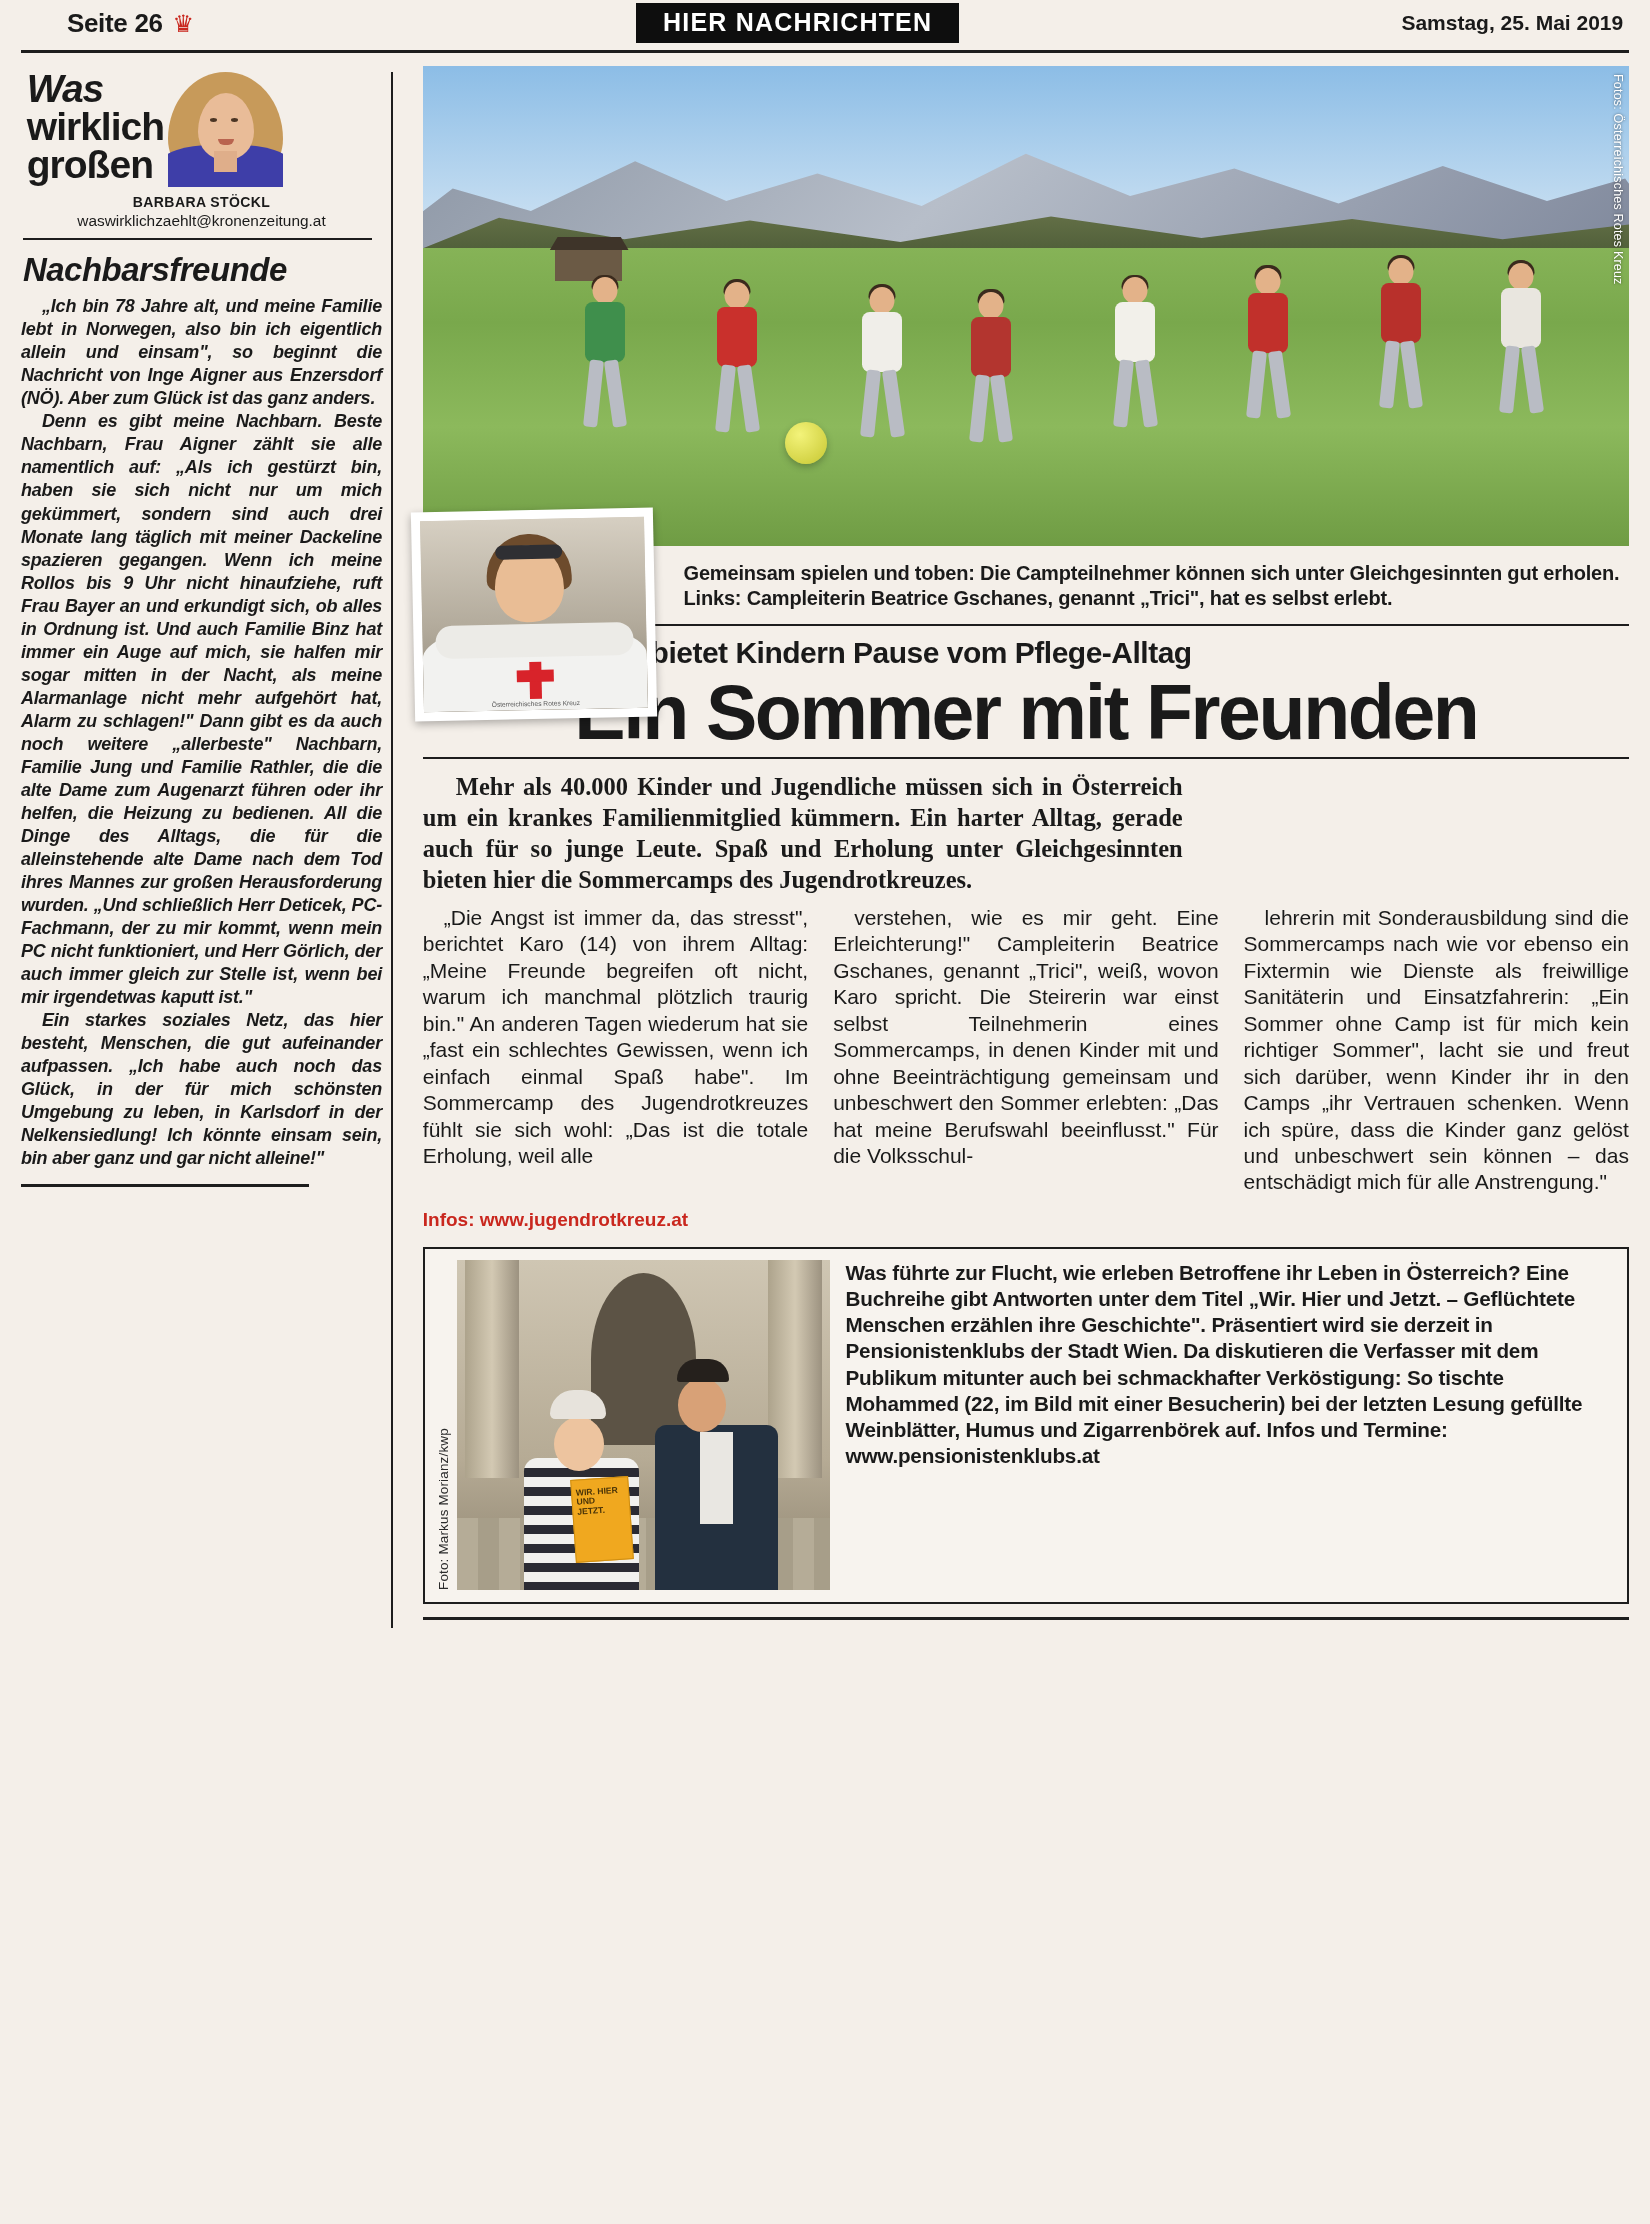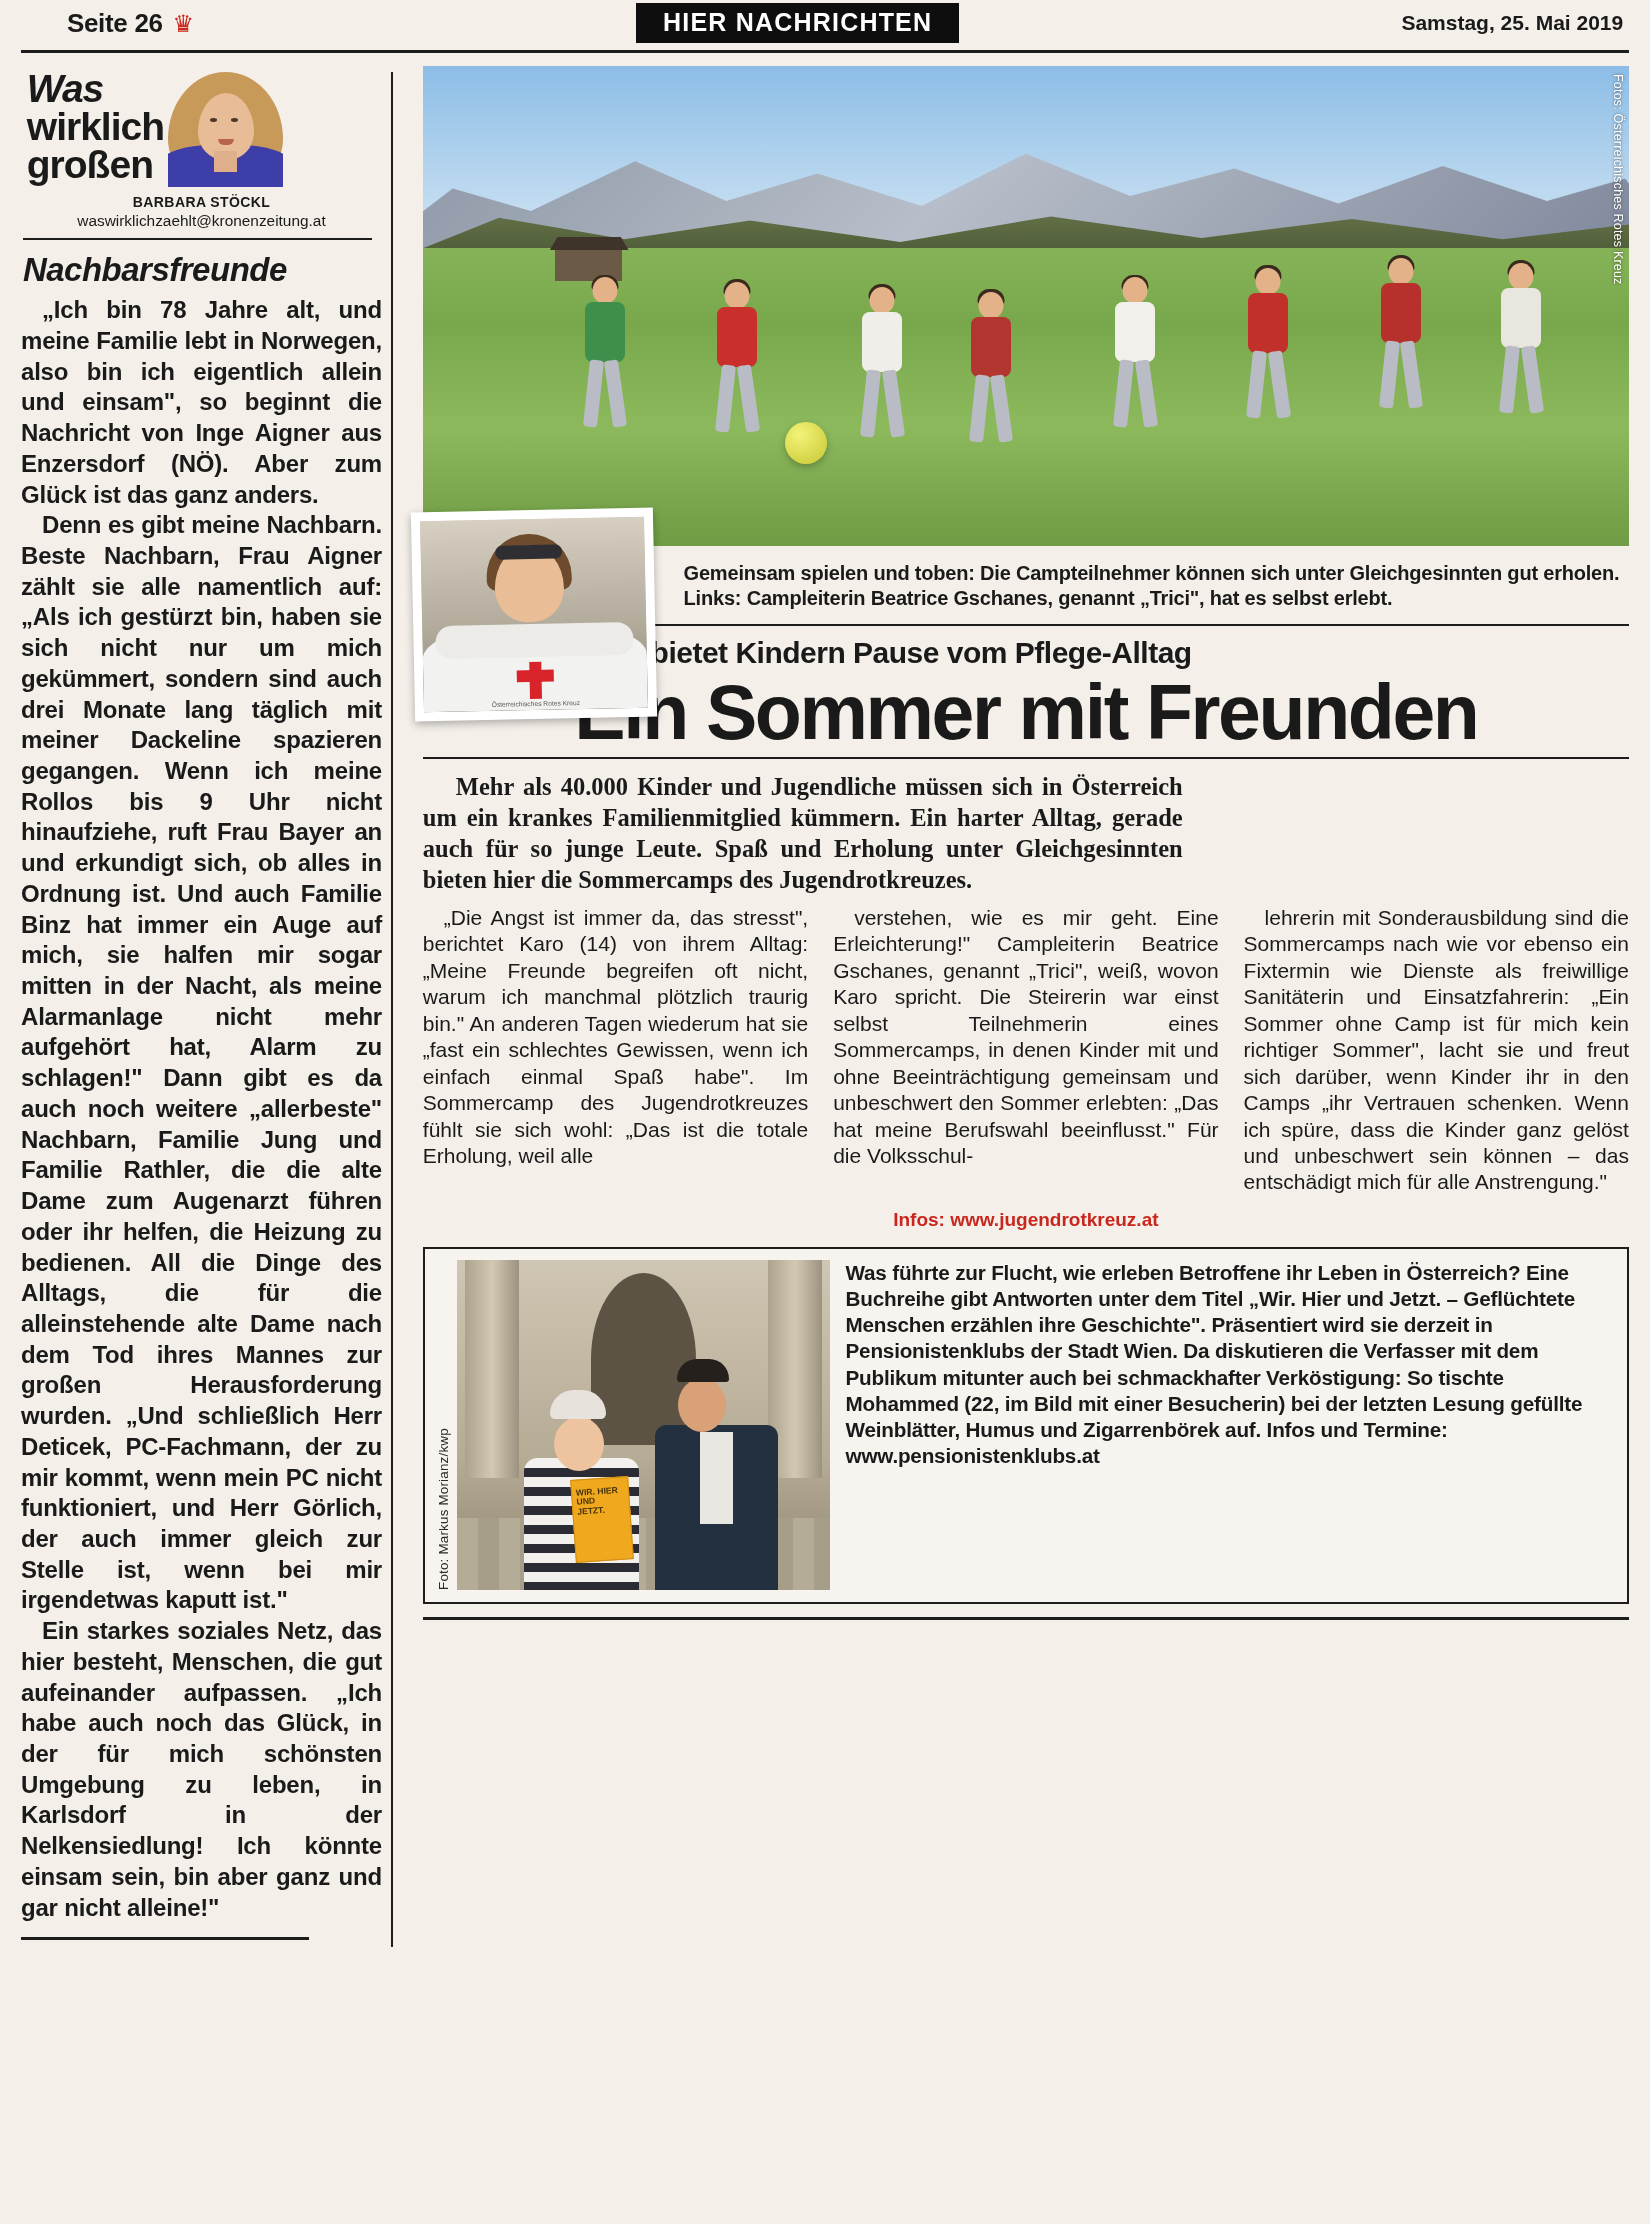--- a/index.html
+++ b/index.html
@@ -60,21 +60,21 @@
   .byline { text-align:center; margin-top:7.7px; }
   .byline-name { font-size:14px; font-weight:bold; letter-spacing:0.4px; }
   .byline-mail { font-size:15.4px; margin-top:1.9px; }
   .byline-rule { height:1.9px; background:#1d1d1d; margin:7.7px 9.6px 0 1.9px; }
 
   .col-head {
     font-size:33px; font-weight:bold; font-style:italic; letter-spacing:-0.5px;
     margin:11.5px 0 5.8px 1.9px;
   }
   .col-body {
-    font-size:24px; line-height:1.28; font-weight:bold;
+    font-size:18px; line-height:1.28; font-style:italic; font-weight:bold;
     text-align:justify; letter-spacing:-0.2px; hyphens:auto;
   }
   .col-body p { margin:0 0 0 0; text-indent:21px; }
   .col-body p:first-child { text-indent:21px; }
   .col-bottom-rule { height:2.9px; background:#1d1d1d; margin-top:13.4px; width:288px; }
 
   
   .hero-wrap { position:relative; }
   .hero {
     position:relative; width:100%; height:480px; overflow:hidden;
@@ -166,21 +166,21 @@
   .lead span.indent { padding-left:33px; }
 
   .body-cols {
     column-count:3; column-gap:25px; column-rule:none;
     font-family:Liberation Sans, sans-serif;
     font-size:21px; line-height:1.26; text-align:justify; hyphens:auto;
   }
   .body-cols p { margin:0; text-indent:21px; }
   .infos {
     color:#c9271e; font-family:"Liberation Sans", sans-serif;
-    font-weight:bold; font-size:19px; margin-top:13.4px; text-align:center;
+    font-weight:bold; font-size:19px; margin-top:13.4px; text-align:left;
   }
 
   
   .bottom-box {
     margin-top:15.4px; border:2.9px solid #1d1d1d; background:#f7f3ee;
     padding:11.5px; display:flex; gap:15.4px; height:357px;
   }
   .bb-photo-wrap { position:relative; display:flex; gap:5.8px; }
   .bb-credit {
     writing-mode:vertical-rl; transform:rotate(180deg);

